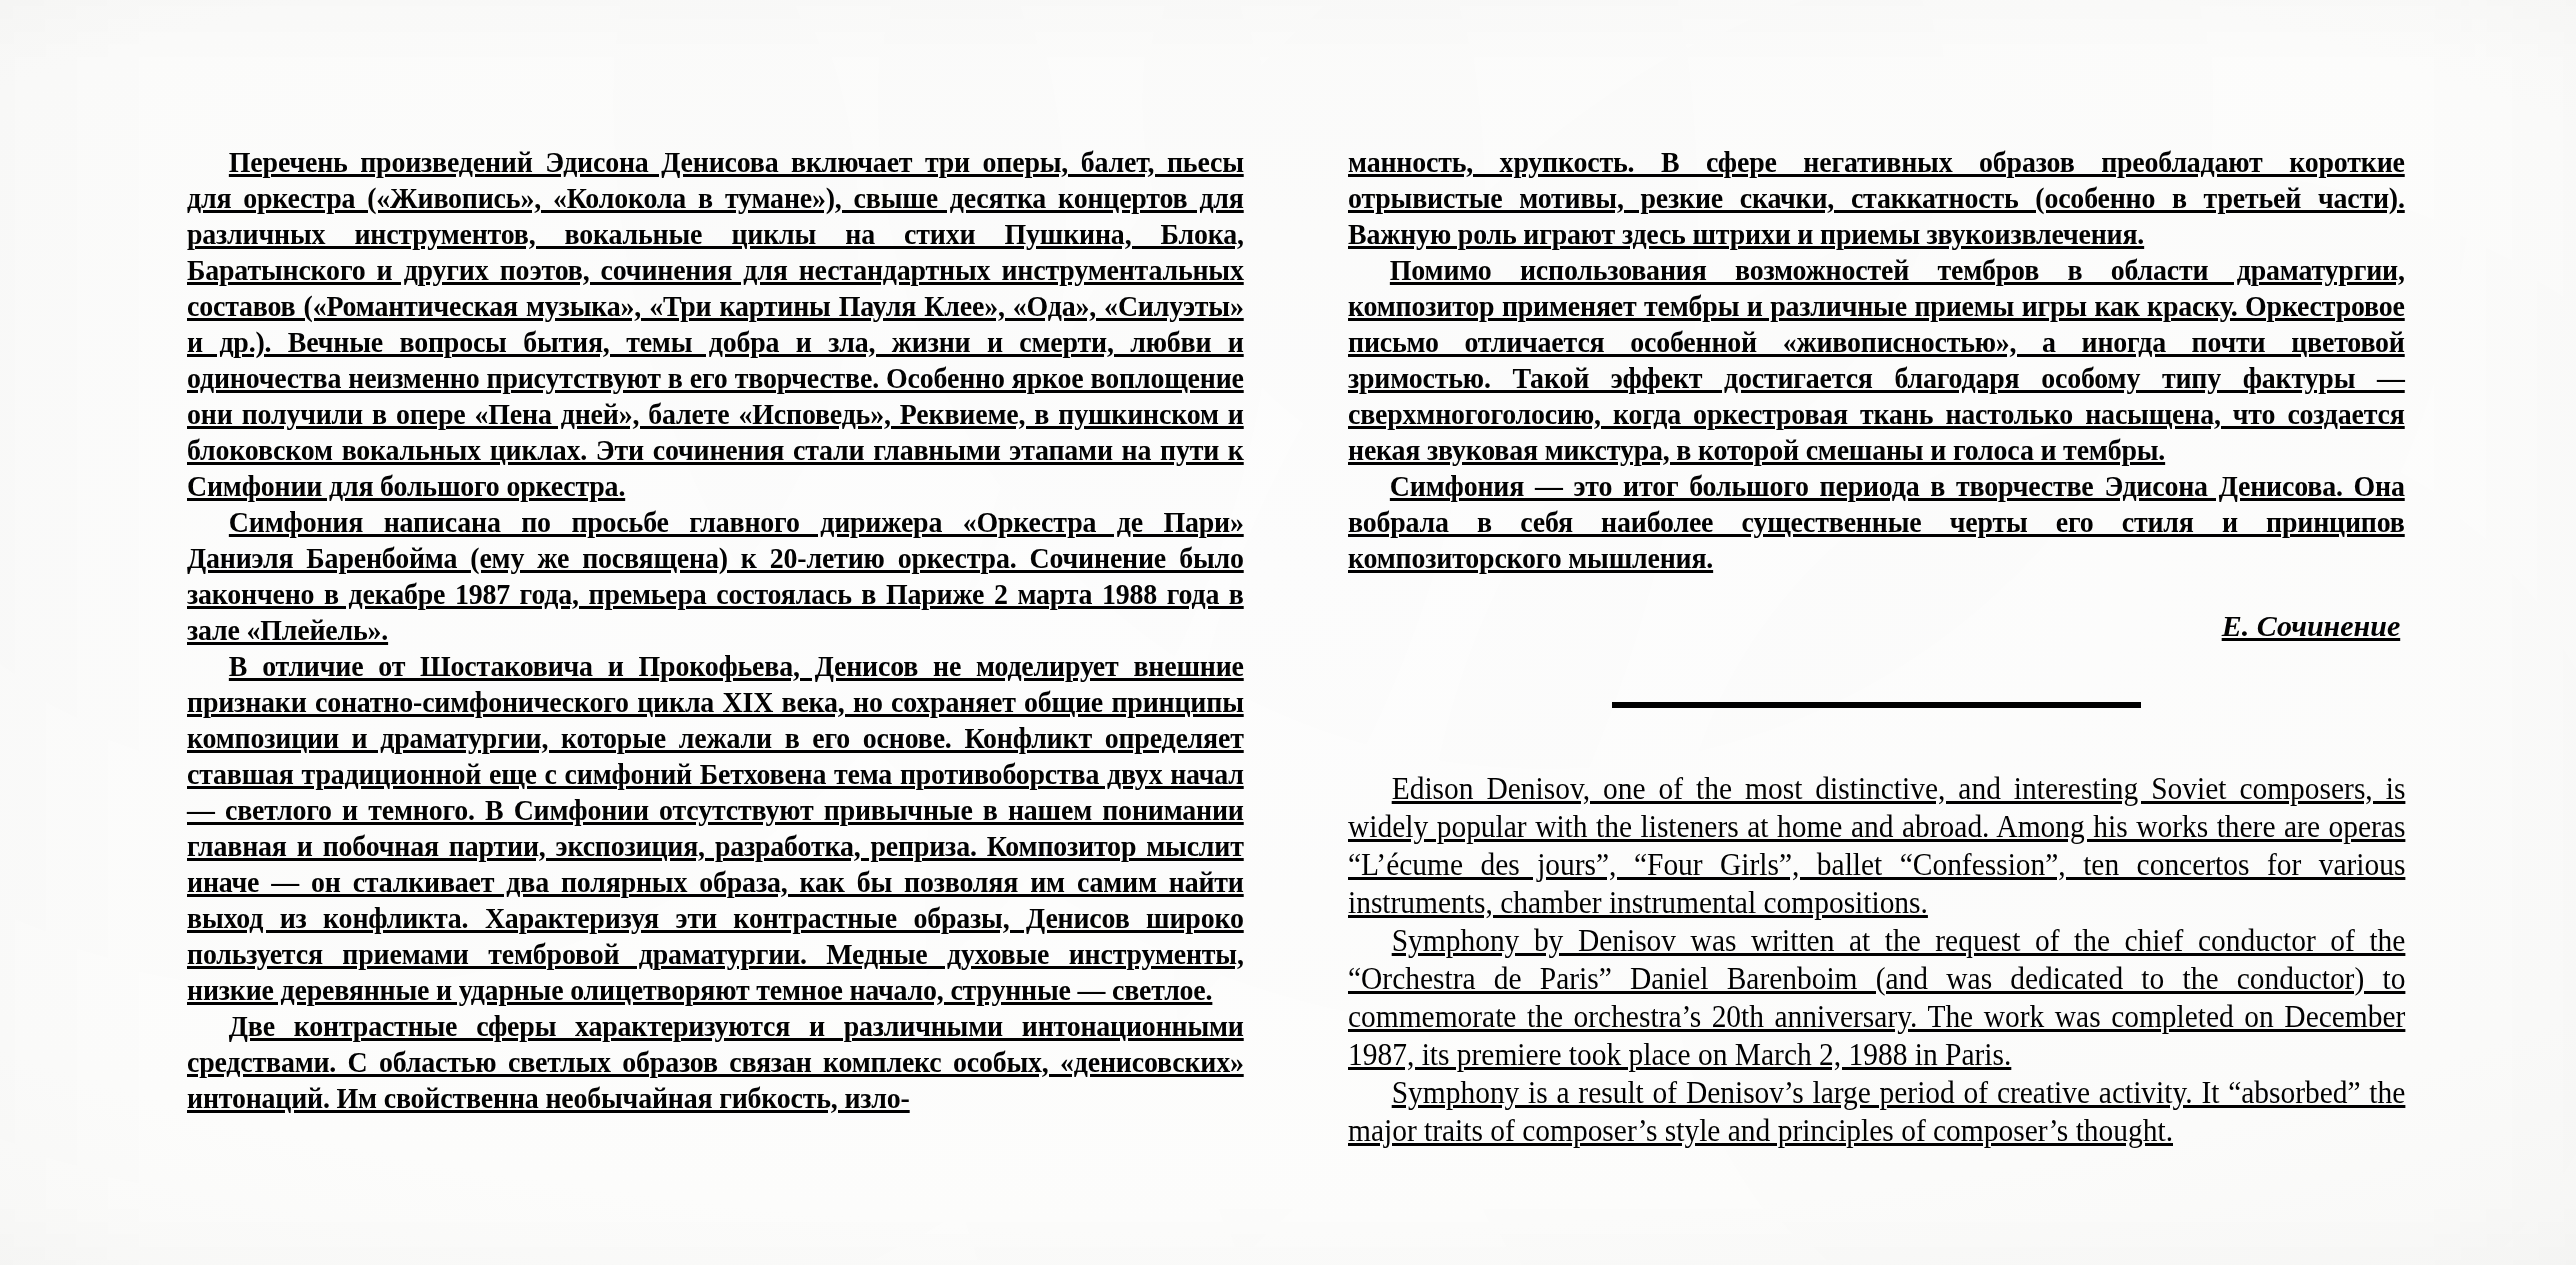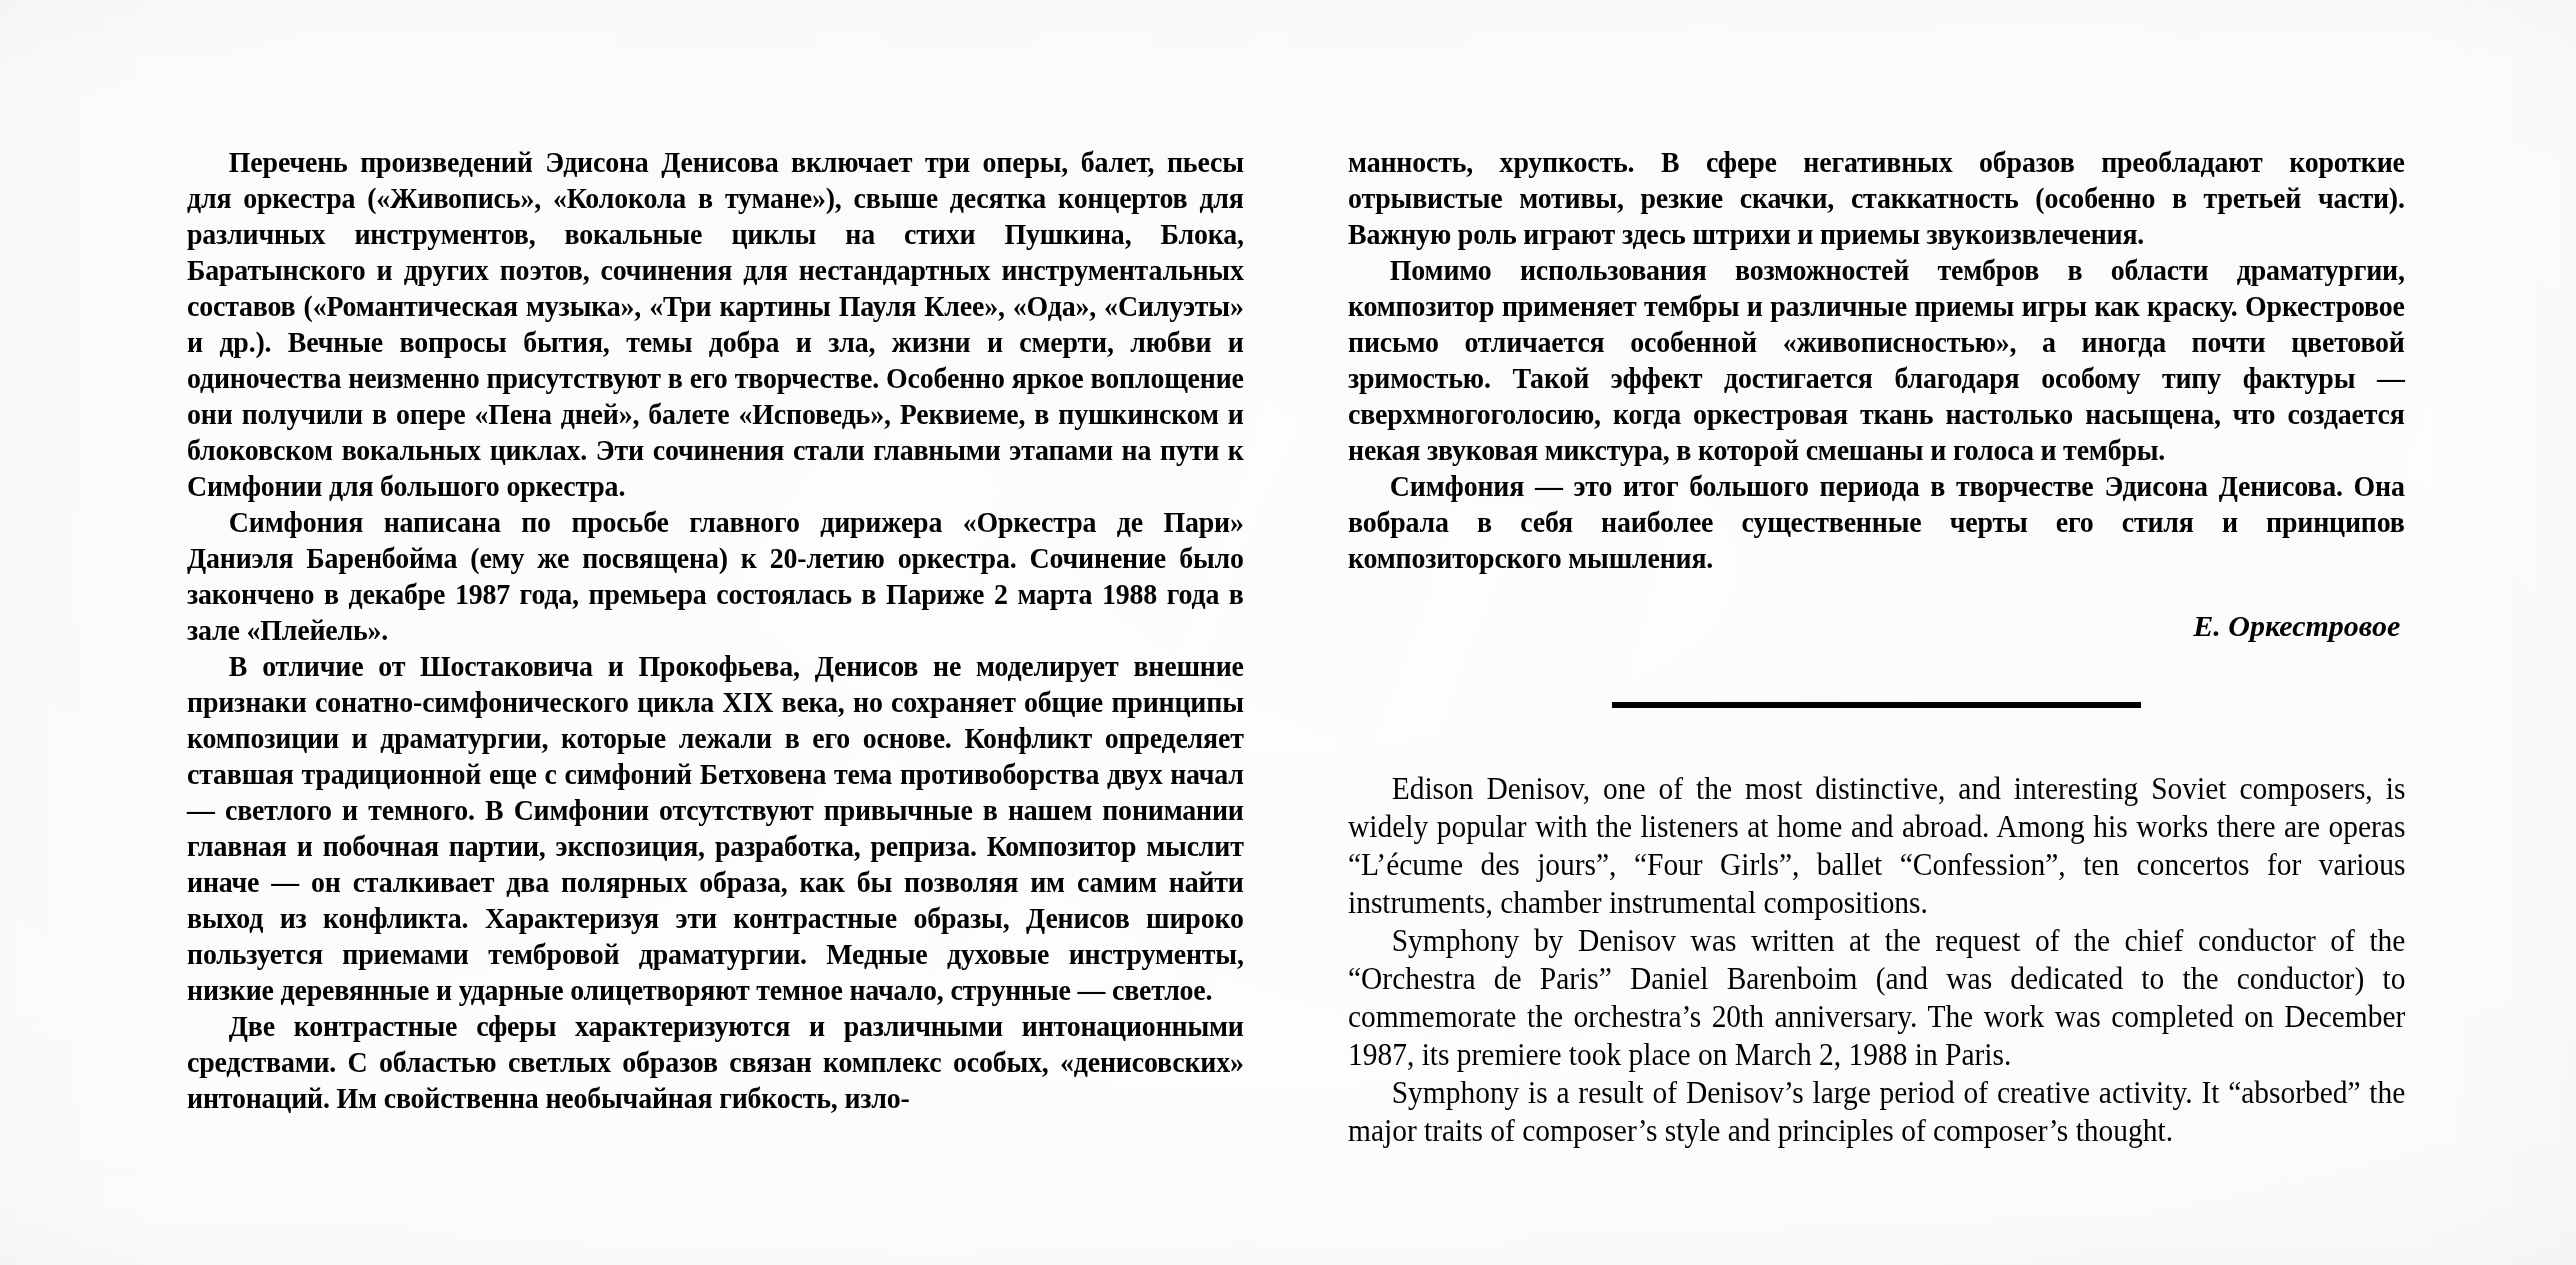--- a/index.html
+++ b/index.html
@@ -39,20 +39,21 @@
   }
 
   .columns {
     position: absolute;
     top: 144px;
     left: 16px;
     right: 0;
     display: flex;
     justify-content: center;
     gap: 104px;
+    text-decoration: underline;
   }
   .column {
     width: 1057px;
   }
 
   
   .ru p {
     margin: 0;
     text-align: justify;
     text-justify: inter-word;
@@ -131,21 +132,21 @@
       </div>
     </div>
 
     <div class="column inked">
       <div class="ru">
         <p class="cont">манность, хрупкость. В сфере негативных образов преобладают короткие отрывистые мотивы, резкие скачки, стаккатность (особенно в третьей части). Важную роль играют здесь штрихи и приемы звукоизвлечения.</p>
         <p>Помимо использования возможностей тембров в области драматургии, композитор применяет тембры и различные приемы игры как краску. Оркестровое письмо отличается особенной «живописностью», а иногда почти цветовой зримостью. Такой эффект достигается благодаря особому типу фактуры — сверхмногоголосию, когда оркестровая ткань настолько насыщена, что создается некая звуковая микстура, в которой смешаны и голоса и тембры.</p>
         <p>Симфония — это итог большого периода в творчестве Эдисона Денисова. Она вобрала в себя наиболее существенные черты его стиля и принципов композиторского мышления.</p>
       </div>
 
-      <div class="signature">Е. Оркестровое</div>
+      <div class="signature">Е. Сочинение</div>
 
       <div class="rule-wrap">
         <div class="rule"></div>
       </div>
 
       <div class="en">
         <p>Edison Denisov, one of the most distinctive, and interesting Soviet composers, is widely popular with the listeners at home and abroad. Among his works there are operas “L’écume des jours”, “Four Girls”, ballet “Confession”, ten concertos for various instruments, chamber instrumental compositions.</p>
         <p>Symphony by Denisov was written at the request of the chief conductor of the “Orchestra de Paris” Daniel Barenboim (and was dedicated to the conductor) to commemorate the orchestra’s 20th anniversary. The work was completed on December 1987, its premiere took place on March 2, 1988 in Paris.</p>
         <p>Symphony is a result of Denisov’s large period of creative activity. It “absorbed” the major traits of composer’s style and principles of composer’s thought.</p>
       </div>

